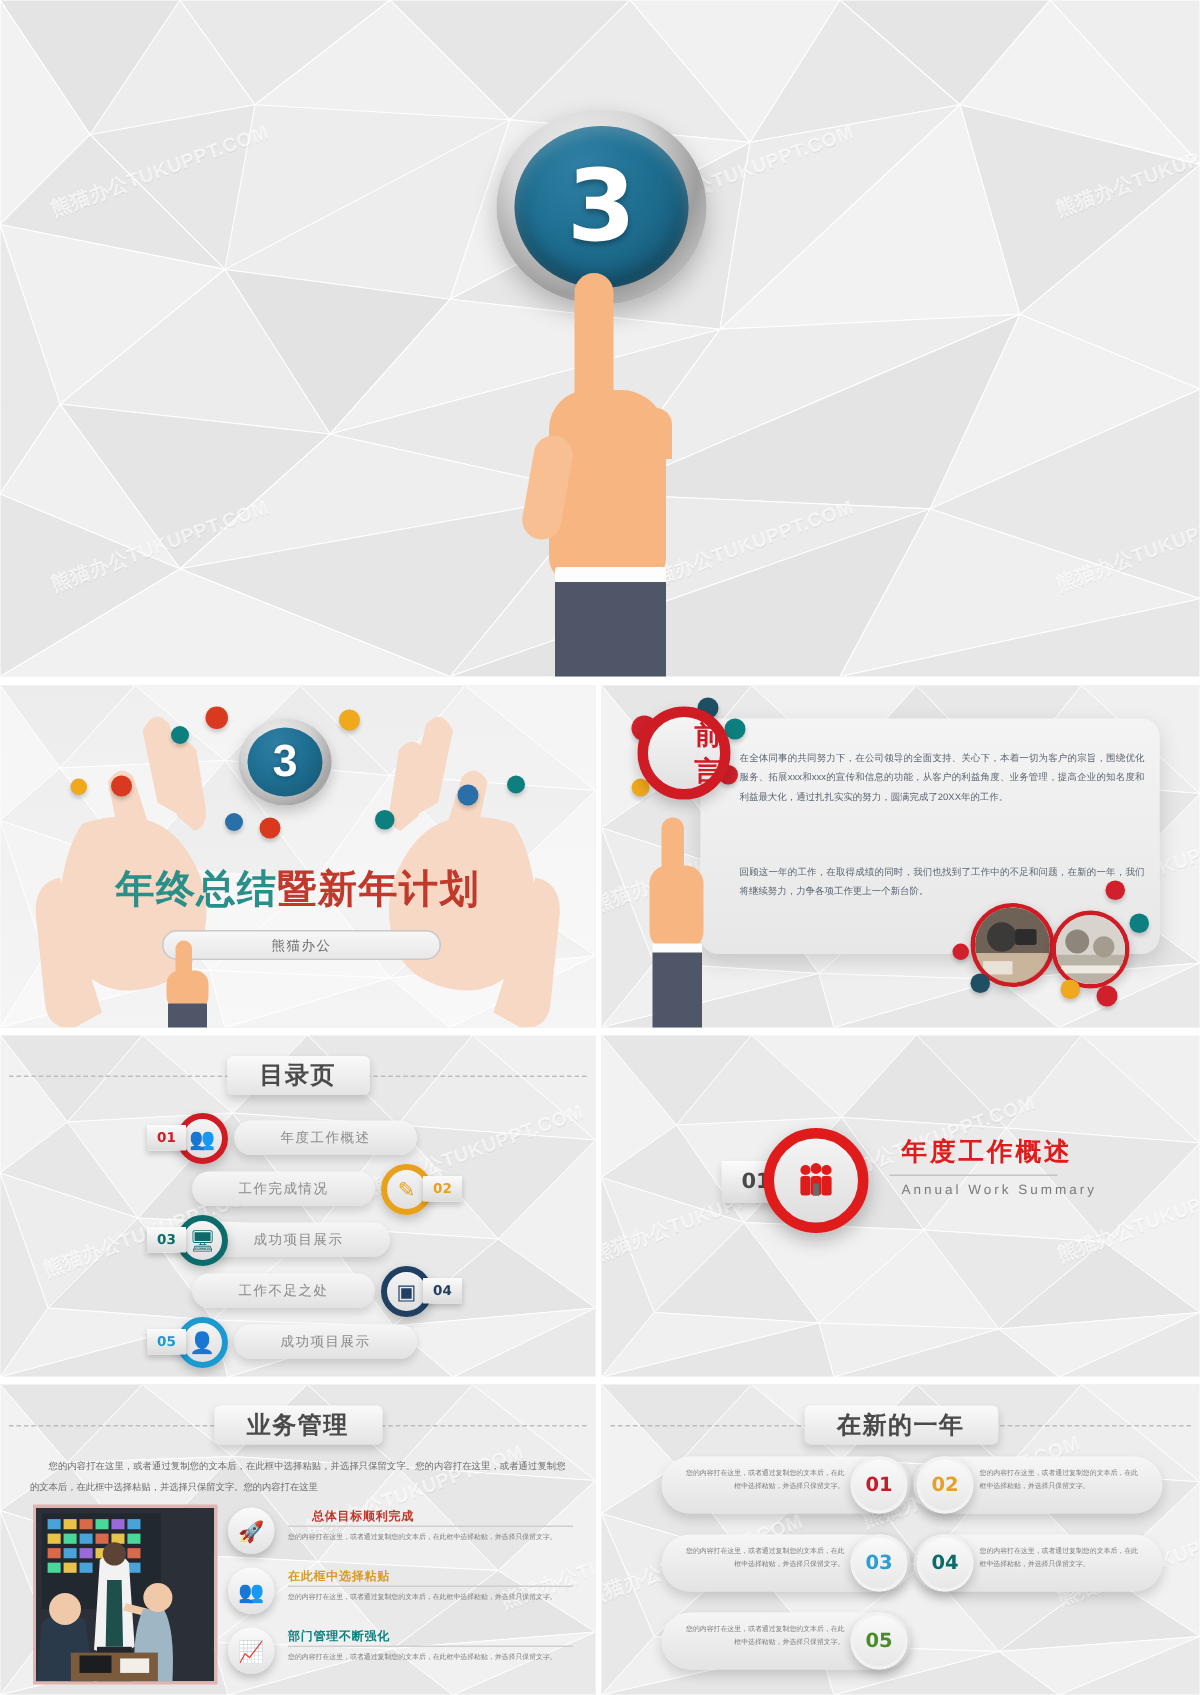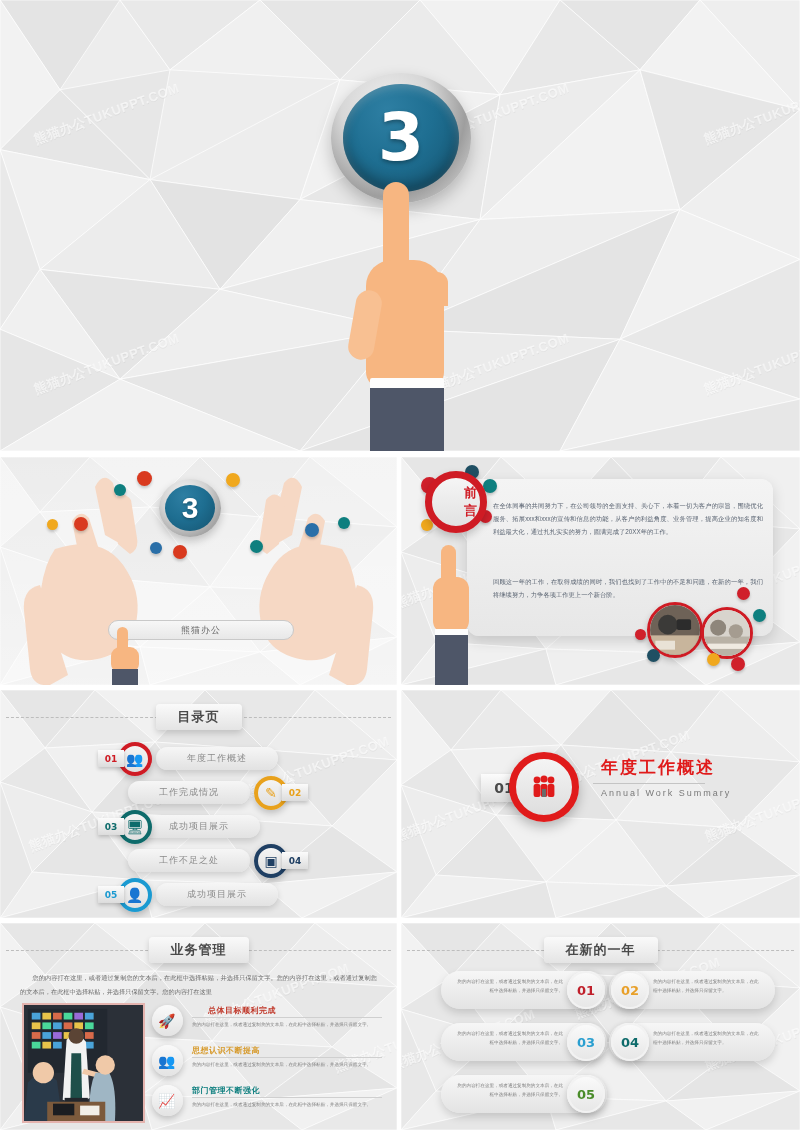--- a/index.html
+++ b/index.html
@@ -70,39 +70,39 @@
   .minihand .p{position:absolute;left:3px;top:20px;width:28px;height:26px;border-radius:9px;background:#f7b681;}
   .minihand .s{position:absolute;left:4px;top:42px;width:26px;height:18px;background:#4e5668;}
 
   
   .card{position:absolute;left:66px;top:22px;width:306px;height:157px;border-radius:12px;
     background:linear-gradient(180deg,#f4f4f4 0%,#e7e7e7 100%);
     box-shadow:0 5px 14px rgba(0,0,0,.14);}
   .pref-ring{position:absolute;left:24px;top:14px;width:62px;height:62px;border-radius:50%;
     border:7px solid #cf1b24;background:linear-gradient(180deg,#f5f5f5,#e2e2e2);
     box-shadow:0 4px 9px rgba(0,0,0,.2);display:flex;align-items:center;justify-content:center;}
-  .pref-ring span{color:#cf1b24;font-size:13px;font-weight:bold;margin-left:32px;}
+  .pref-ring span{color:#cf1b24;font-size:18px;font-weight:bold;margin-left:32px;}
   .pref-body{position:absolute;left:92px;top:42px;width:270px;font-size:6.3px;line-height:2.1;
     color:#5a6472;text-align:justify;}
   .ph{position:absolute;left:28px;top:88px;width:44px;height:140px;}
   .ph .f{position:absolute;left:12px;top:0;width:15px;height:52px;border-radius:8px 8px 0 0;background:#f7b681;}
   .ph .p{position:absolute;left:4px;top:32px;width:36px;height:56px;border-radius:12px;background:#f7b681;}
   .ph .c{position:absolute;left:6px;top:84px;width:33px;height:7px;background:#fdfdfd;}
   .ph .s{position:absolute;left:6px;top:90px;width:33px;height:120px;background:#4e5668;}
   .photo{position:absolute;border-radius:50%;border:3px solid #cf1b24;overflow:hidden;
     box-shadow:0 3px 7px rgba(0,0,0,.2);}
   .photo .im{position:absolute;inset:0;}
 
   
   .chiprow{position:absolute;left:0;top:14px;width:100%;height:26px;}
   .dline{position:absolute;top:13px;height:0;border-top:1px dashed #bdbdbd;}
   .chip{position:absolute;left:50%;transform:translateX(-50%);top:0;height:26px;padding:0 22px;
     border-radius:4px;background:linear-gradient(180deg,#fafafa,#e4e4e4);
     box-shadow:0 3px 6px rgba(0,0,0,.16);display:flex;align-items:center;justify-content:center;
-    font-size:13px;font-weight:bold;color:#4a4a4a;letter-spacing:1px;}
+    font-size:16px;font-weight:bold;color:#4a4a4a;letter-spacing:1px;}
 
   
   .cat-item{position:absolute;height:34px;}
   .cat-ring{position:absolute;top:0;width:34px;height:34px;border-radius:50%;
     background:linear-gradient(180deg,#f4f4f4,#e0e0e0);box-shadow:0 3px 7px rgba(0,0,0,.22);
     display:flex;align-items:center;justify-content:center;}
   .cat-ring .gl{font-size:14px;line-height:1;}
   .cat-num{position:absolute;top:8px;width:26px;height:17px;
     background:linear-gradient(180deg,#fbfbfb,#dcdcdc);box-shadow:0 2px 4px rgba(0,0,0,.2);
     display:flex;align-items:center;justify-content:center;font-size:9px;font-weight:bold;
@@ -293,20 +293,23 @@
     <div class="dot" style="left:150px;top:85px;width:12px;height:12px;background:#2a6fa8;"></div>
     <div class="dot" style="left:173px;top:88px;width:14px;height:14px;background:#d93a1f;"></div>
     <div class="dot" style="left:250px;top:83px;width:13px;height:13px;background:#0e7f7f;"></div>
     <div class="dot" style="left:305px;top:66px;width:14px;height:14px;background:#2a6fa8;"></div>
     <div class="dot" style="left:338px;top:60px;width:12px;height:12px;background:#0e7f7f;"></div>
 
     <div class="smallbtn">
       <i>3</i>
     </div>
 
+    <div class="maintitle">
+      <span class="a">年终总结</span><span class="b">暨新年计划</span>
+    </div>
 
     <div class="subbar">
       <span>熊猫办公</span>
     </div>
     <div class="minihand">
       <div class="f"></div>
       <div class="p"></div>
       <div class="s"></div>
     </div>
   </div>
@@ -648,21 +651,21 @@
         <span style="color:#c0392b;">🚀</span>
       </div>
       <div class="ov-h" style="color:#c0392b;margin-left:16px;">总体目标顺利完成</div>
       <div class="ov-hr"></div>
       <div class="ov-p">您的内容打在这里，或者通过复制您的文本后，在此框中选择粘贴，并选择只保留文字。</div>
     </div>
     <div class="ov-row" style="top:122px;">
       <div class="ov-ico">
         <span style="color:#d79a2b;">👥</span>
       </div>
-      <div class="ov-h" style="color:#d79a2b;">思想认识不断提高</div>
+      <div class="ov-h" style="color:#d79a2b;">在此框中选择粘贴</div>
       <div class="ov-hr"></div>
       <div class="ov-p">您的内容打在这里，或者通过复制您的文本后，在此框中选择粘贴，并选择只保留文字。</div>
     </div>
     <div class="ov-row" style="top:162px;">
       <div class="ov-ico">
         <span style="color:#0e7f7f;">📈</span>
       </div>
       <div class="ov-h" style="color:#0e7f7f;">部门管理不断强化</div>
       <div class="ov-hr"></div>
       <div class="ov-p">您的内容打在这里，或者通过复制您的文本后，在此框中选择粘贴，并选择只保留文字。</div>

